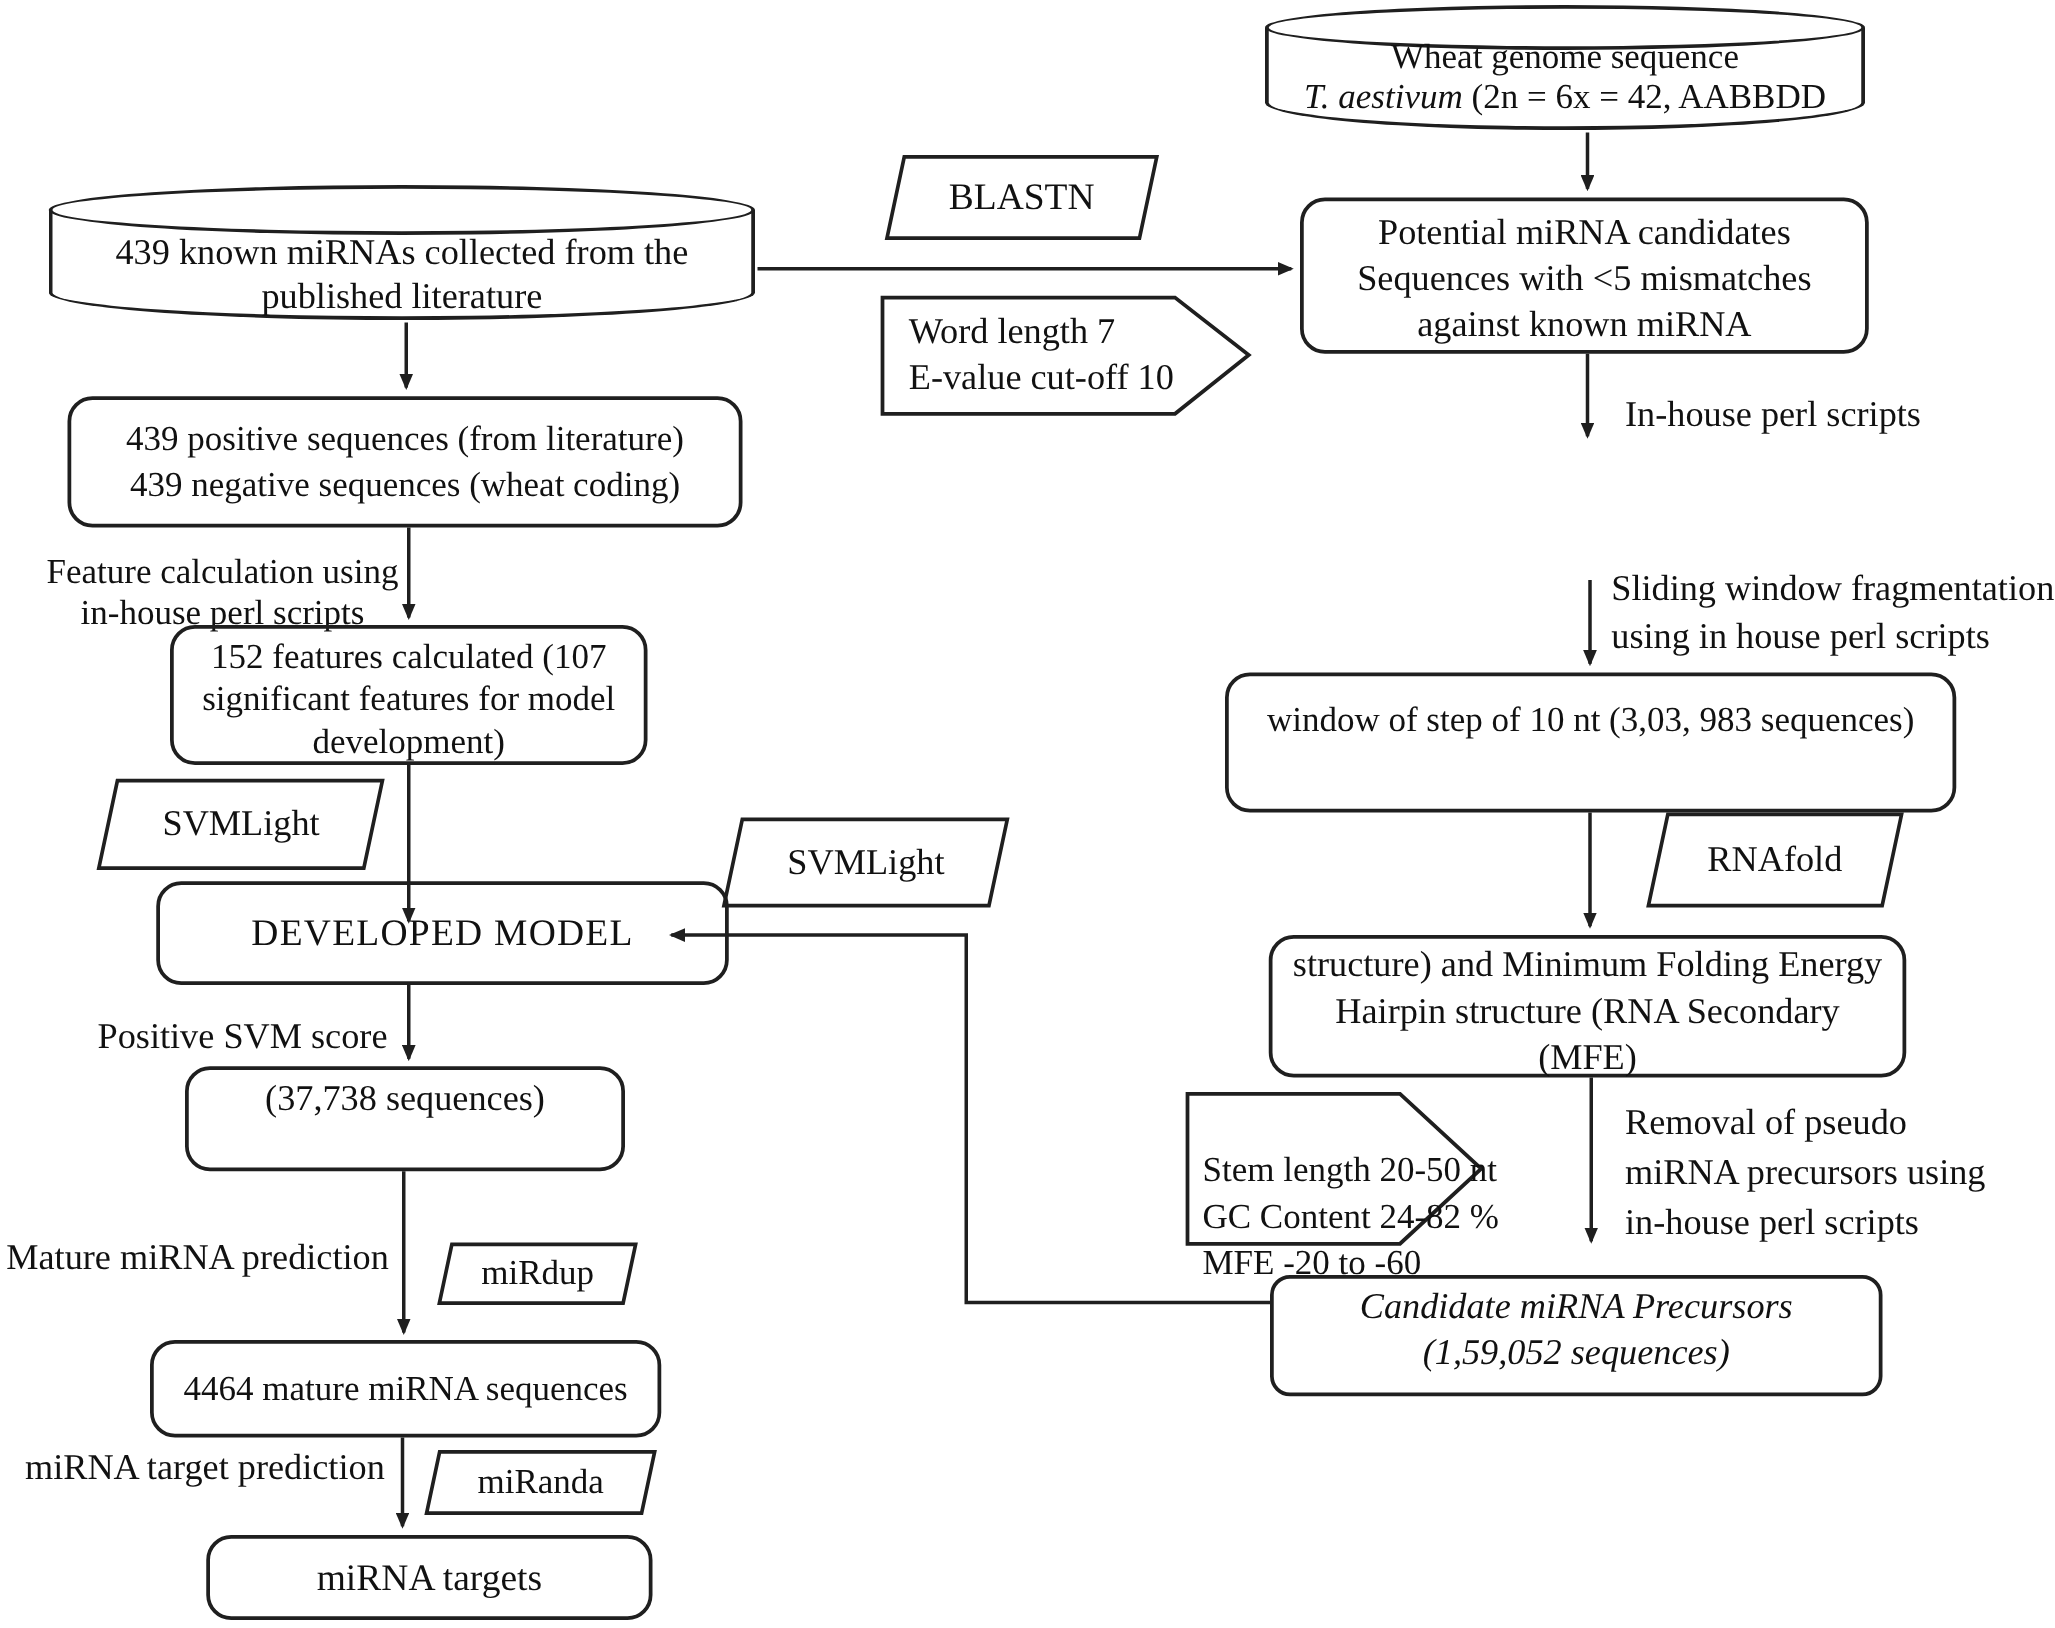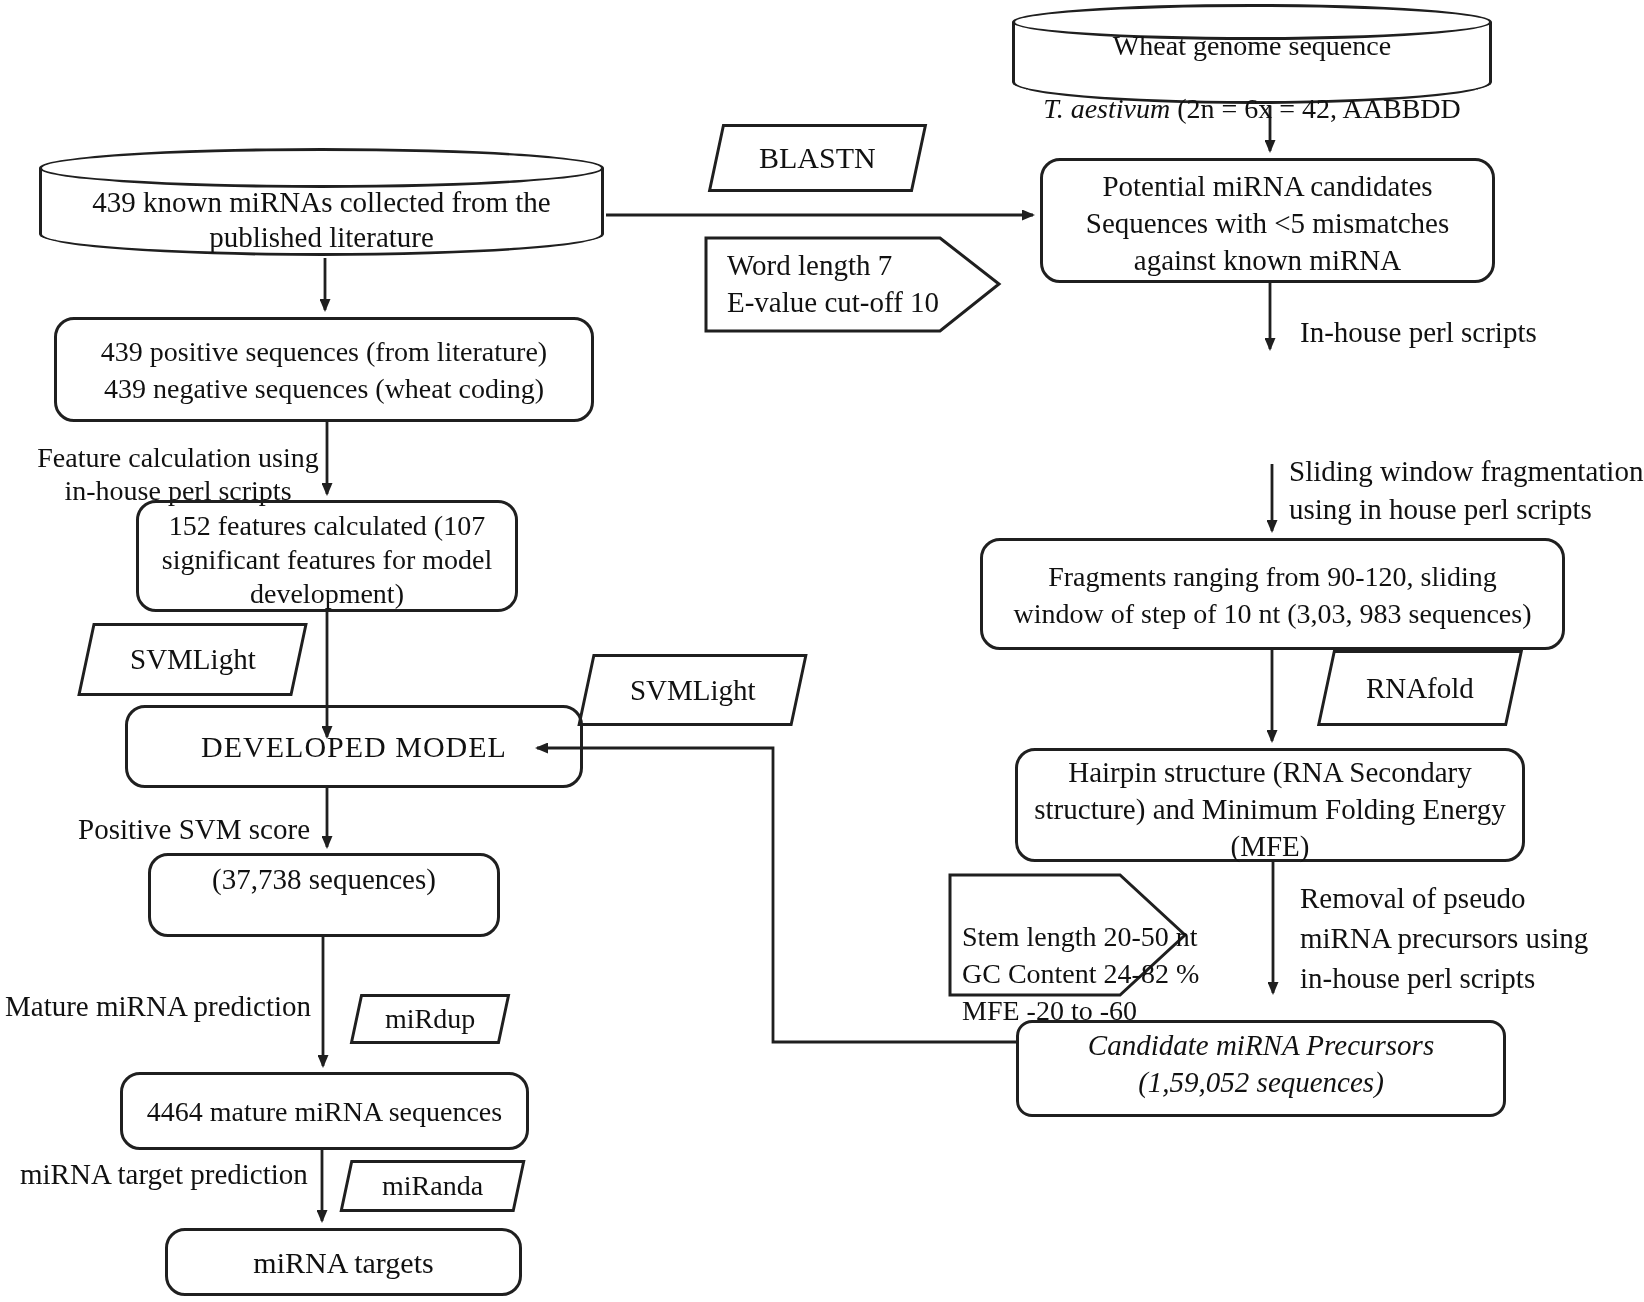--- a/index.html
+++ b/index.html
@@ -143,50 +143,49 @@
 
   <div class="para" style="left:585px; top:654px; width:215px; height:72px;">
     <span>SVMLight</span>
   </div>
 
   <div class="cyl" style="left:1012px; top:4px; width:480px; height:100px;">
     <div class="cbody" style="top:18px;"></div>
     <div class="ctop" style="height:36px;"></div>
     <div class="ctext" style="top:26px;">
       <div class="ln" style="font-size:28px; line-height:32px;">Wheat genome sequence</div>
-      <div class="ln" style="font-size:28px; line-height:32px;margin-top:31px;"><i>T. aestivum</i><span> (2n = 6x = 42, AABBDD</span></div>
+      <div class="ln" style="font-size:28px; line-height:32px;"><i>T. aestivum</i><span> (2n = 6x = 42, AABBDD</span></div>
     </div>
   </div>
 
   <div class="rbox" style="left:1040px; top:158px; width:455px; height:125px; padding-top:7px;">
     <div class="ln">Potential miRNA candidates</div>
     <div class="ln">Sequences with &lt;5 mismatches</div>
     <div class="ln">against known miRNA</div>
   </div>
 
   <div class="lbl" style="left:1300px; top:316px;">In-house perl scripts</div>
 
 
   <div class="lbl" style="left:1289px; top:452px;">
     <div class="ln" style="line-height:38px;">Sliding window fragmentation</div>
     <div class="ln" style="line-height:38px;">using in house perl scripts</div>
   </div>
 
   <div class="rbox" style="left:980px; top:538px; width:585px; height:112px; padding-top:17px;">
-    <div class="ln" style="font-size:28px;">Fragments ranging from 90-120, sliding</div>
     <div class="ln" style="font-size:28px;">window of step of 10 nt (3,03, 983  sequences)</div>
   </div>
 
   <div class="para" style="left:1325px; top:650px; width:190px; height:76px;">
     <span>RNAfold</span>
   </div>
 
   <div class="rbox" style="left:1015px; top:748px; width:510px; height:114px; padding-top:3px;">
+    <div class="ln">structure) and Minimum Folding Energy</div>
     <div class="ln">Hairpin structure (RNA Secondary</div>
-    <div class="ln">structure) and Minimum Folding Energy</div>
     <div class="ln">(MFE)</div>
   </div>
 
   <div class="lbl" style="left:962px; top:884px;">
     <div class="ln" style="font-size:28px;margin-top:34px;">Stem length 20-50 nt</div>
     <div class="ln" style="font-size:28px;">GC Content 24-82 %</div>
     <div class="ln" style="font-size:28px;">MFE -20 to -60</div>
   </div>
 
   <div class="lbl" style="left:1300px; top:878px;">

